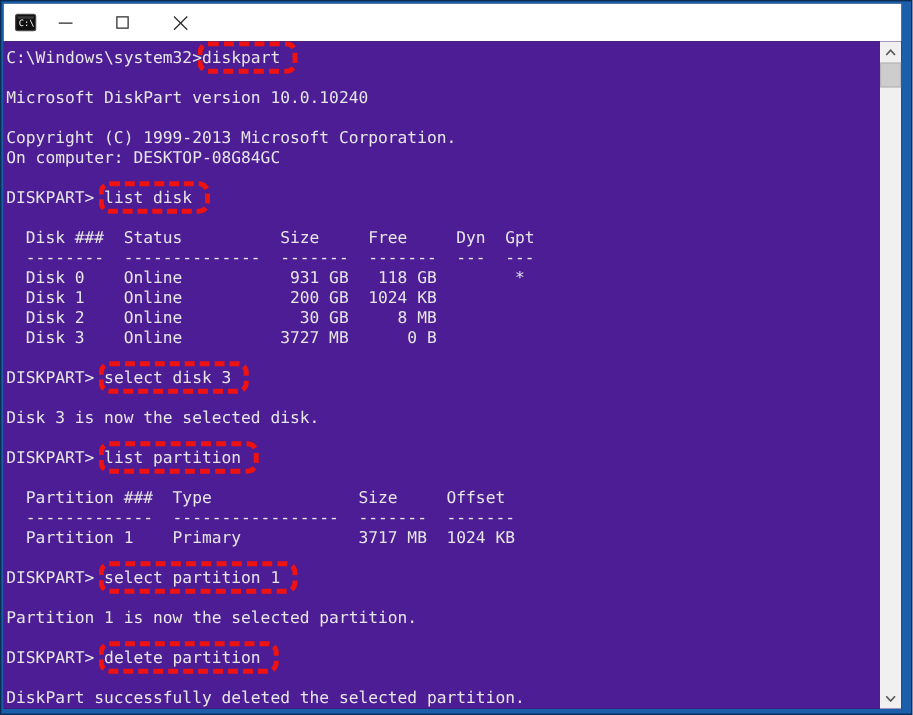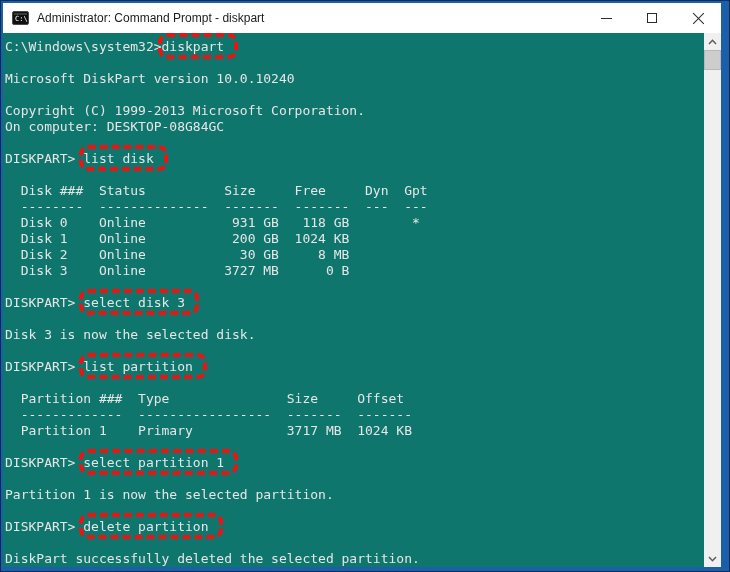--- a/index.html
+++ b/index.html
@@ -61,21 +61,21 @@
   .glyph-close{position:relative;width:13px;height:13px;display:block;}
   .glyph-close i{
     position:absolute;left:-1px;top:6px;
     width:15px;height:1px;background:#2b2b2b;display:block;
   }
   .glyph-close i:first-child{transform:rotate(45deg);}
   .glyph-close i:last-child{transform:rotate(-45deg);}
   
   .terminal{
     position:relative;flex:1 1 auto;
-    background:#0f766e;
+    background:#4c1d95;
     overflow:hidden;
   }
   .lines{
     position:absolute;top:6px;left:2px;right:17px;bottom:0;
     font-family:"DejaVu Sans Mono", monospace;
     font-size:13px;line-height:16px;
     color:#e6e6e6;
     white-space:pre;
   }
   .tline{height:16px;white-space:pre;}
@@ -112,21 +112,20 @@
 <body>
 
 <div class="frame">
   <div class="window">
 
     <div class="titlebar">
       <span class="appicon">
         <span class="appicon-bar"></span>
         <span class="appicon-text">C:\</span>
       </span>
-      <span class="title">Administrator: Command Prompt - diskpart</span>
       <div class="controls">
         <div class="ctrl">
           <span class="glyph-min"></span>
         </div>
         <div class="ctrl">
           <span class="glyph-max"></span>
         </div>
         <div class="ctrl">
           <span class="glyph-close">
               <i></i>

